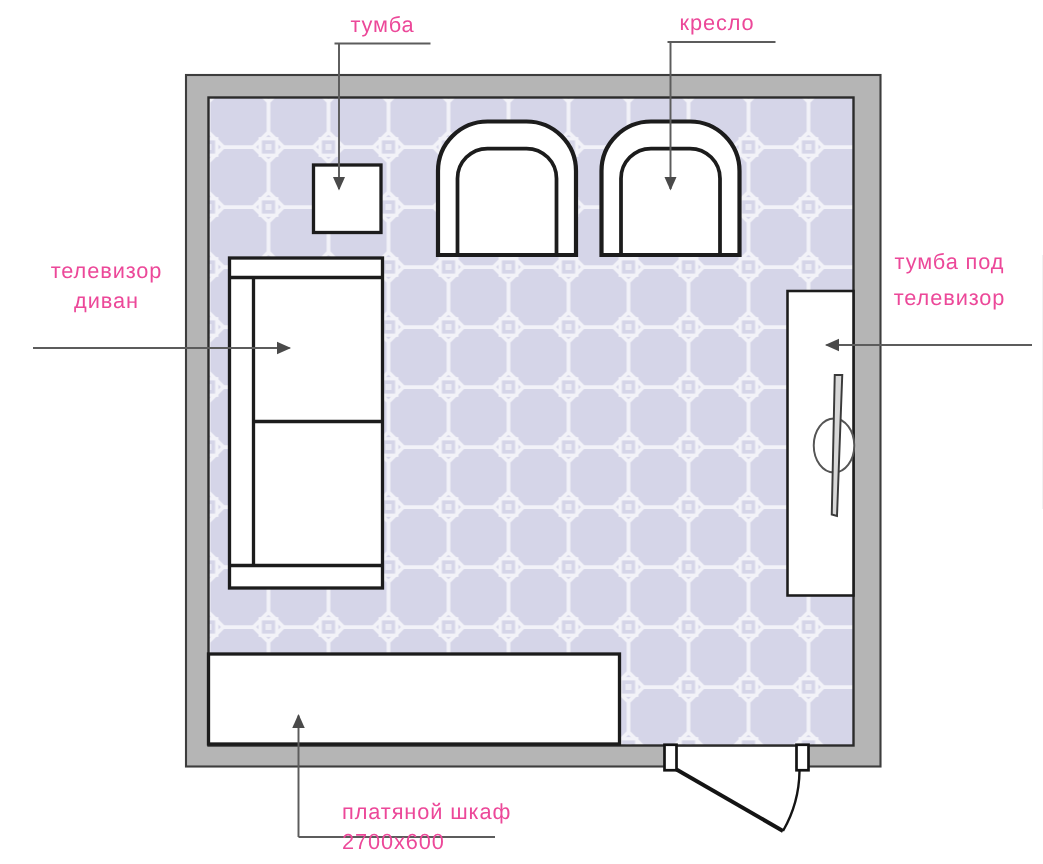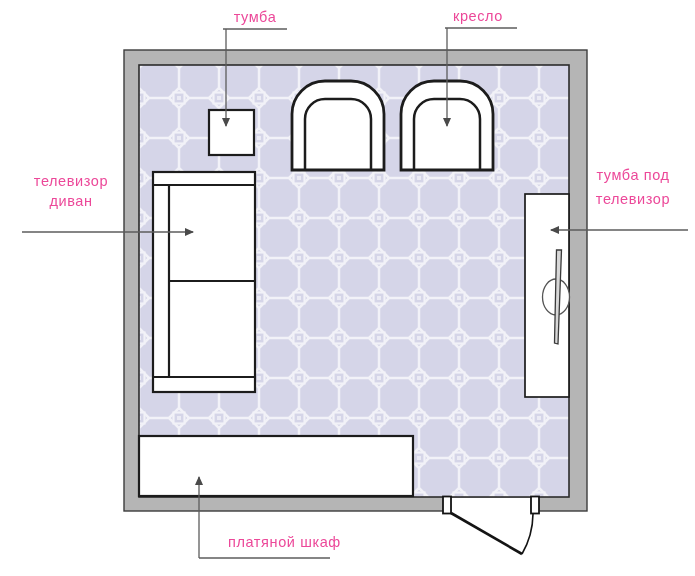--- a/index.html
+++ b/index.html
@@ -129,15 +129,16 @@
     <div>диван</div>
   </div>
 
   <div class="lbl lbl-tv center">
     <div>тумба под</div>
     <div>телевизор</div>
   </div>
 
   <div class="lbl lbl-wardrobe">
     <div>платяной шкаф</div>
+    <div>2700x600</div>
   </div>
 
 </div>
 
 </body></html>

